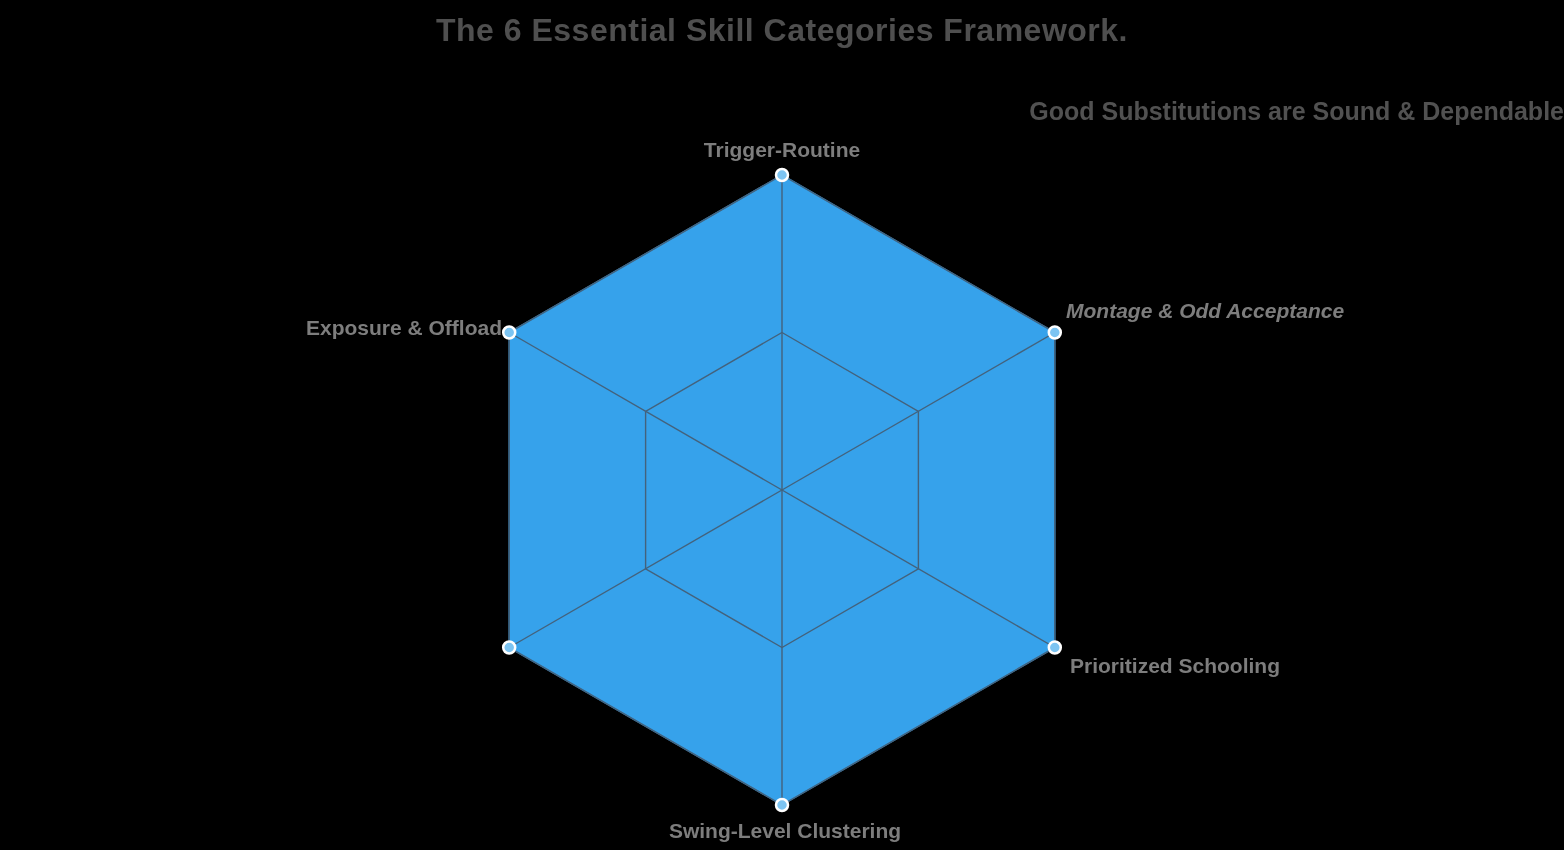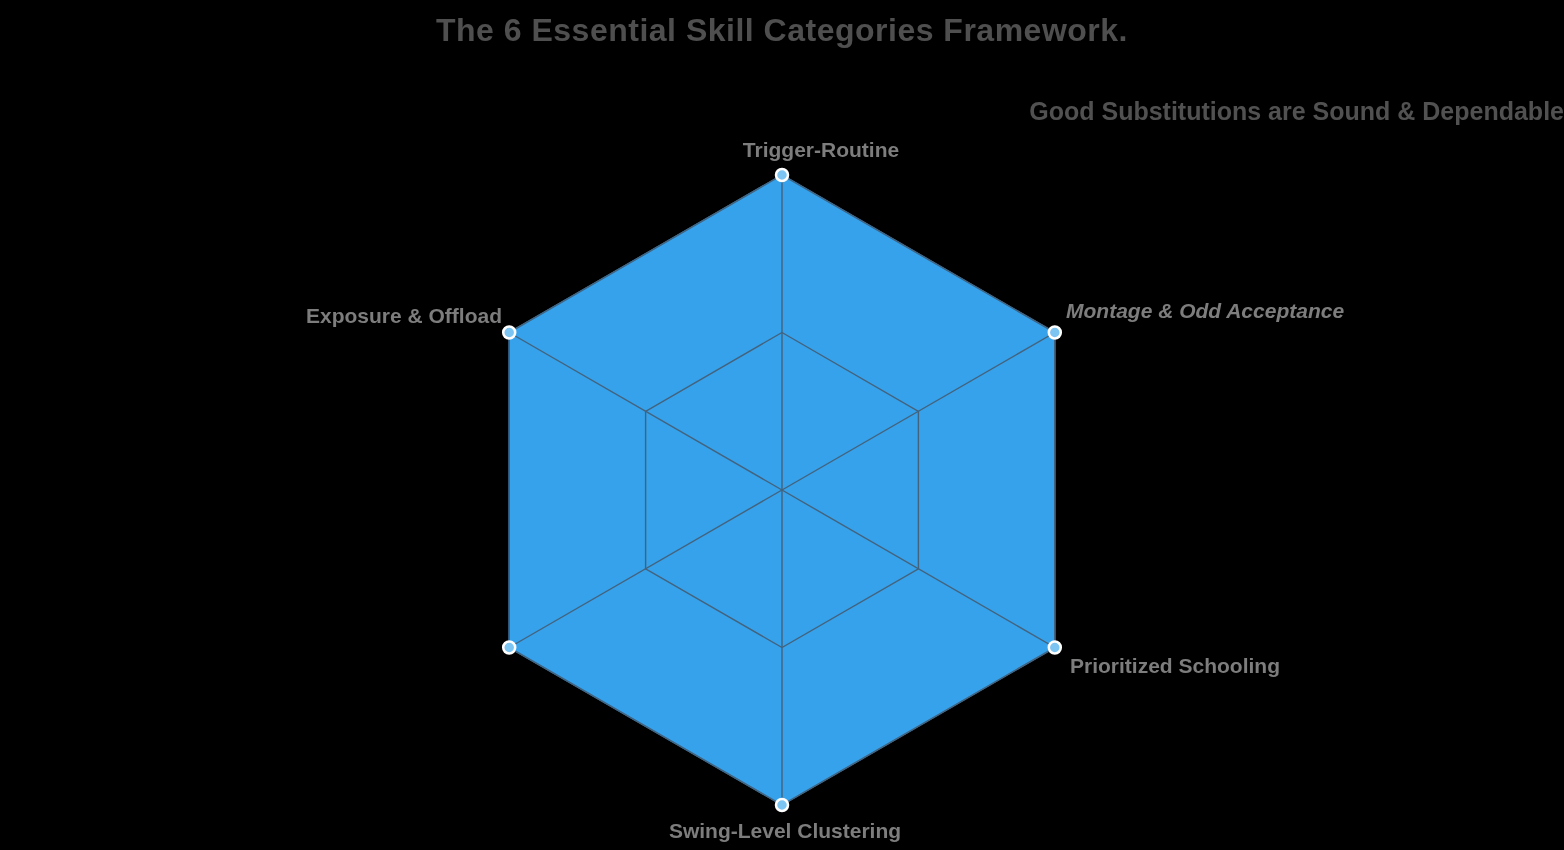--- a/index.html
+++ b/index.html
@@ -45,26 +45,26 @@
     top: 0;
     left: 0;
   }
   .axis-label {
     position: absolute;
     font-size: 21px;
     font-weight: 600;
     color: #7d7d7d;
     white-space: nowrap;
   }
-  .axis-top    { top: 138px; left: 782px;  transform: translateX(-50%); margin-left: 39px; }
+  .axis-top    { top: 138px; left: 782px;  transform: translateX(-50%); }
   .axis-ur     { top: 299px; left: 1066px; font-style: italic; }
   .axis-lr     { top: 654px; left: 1070px; }
   .axis-bottom { top: 819px; left: 785px;  transform: translateX(-50%); }
   .axis-ll     { top: 654px; right: 1066px; text-align: right; }
-  .axis-ul     { top: 304px; right: 1062px; text-align: left; }
+  .axis-ul     { top: 316px; right: 1062px; text-align: left; }
 </style>
 </head>
 <body>
 
 <div class="stage">
 
   <div class="chart-title">The 6 Essential Skill Categories Framework.</div>
 
   <div class="chart-subtitle">Good Substitutions are Sound &amp; Dependable</div>
 

